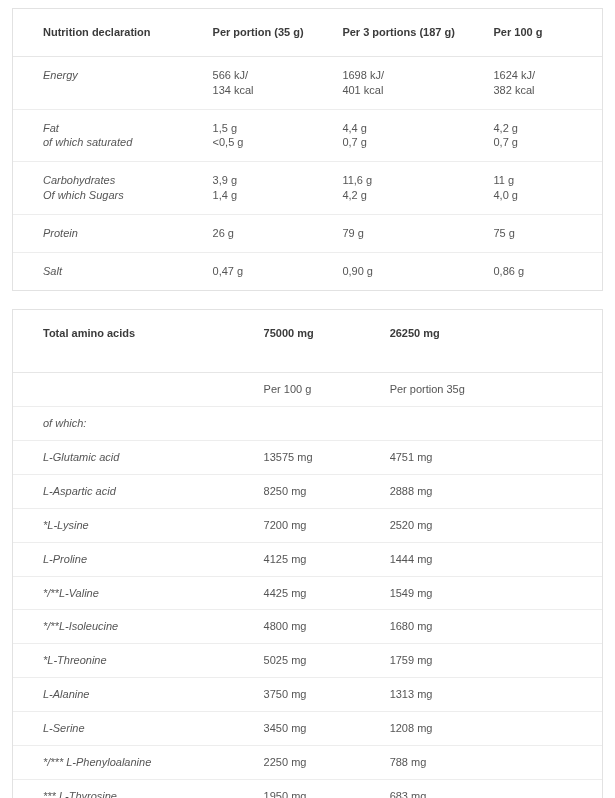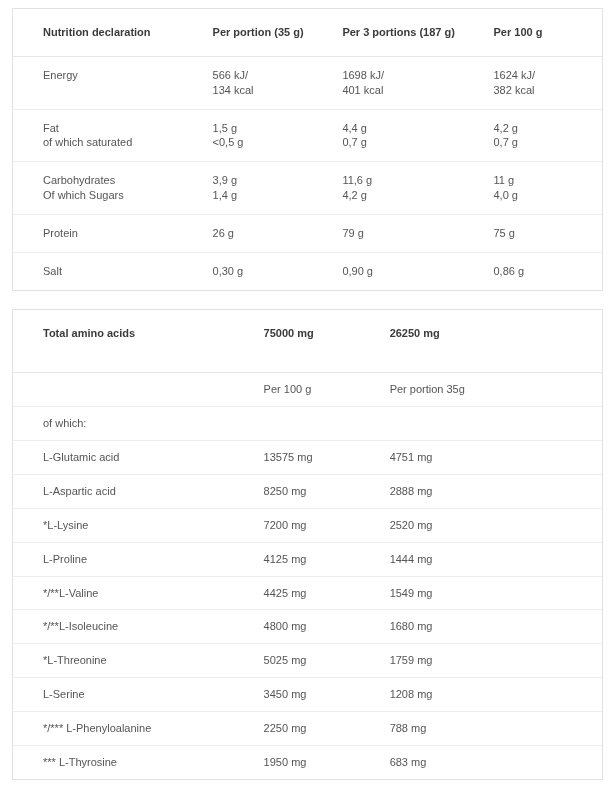--- a/index.html
+++ b/index.html
@@ -54,20 +54,21 @@
     border-bottom: 1px solid #e6e6e6;
   }
   .nutrition-table tbody tr td {
     border-bottom: 1px solid #ededed;
   }
   .nutrition-table tbody tr:last-child td {
     border-bottom: none;
   }
   .col-pad-left {
     padding-left: 30px !important;
+    font-style: italic;
   }
   .head-pad-left {
     padding-left: 30px !important;
   }
   .amino-table th,
   .amino-table td {
     text-align: left;
     vertical-align: middle;
     padding: 8px 8px 8px 0;
     font-weight: normal;
@@ -141,21 +142,21 @@
 4,0 g</td>
         </tr>
         <tr>
           <td class="col-pad-left nowrap">Protein</td>
           <td class="nowrap">26 g</td>
           <td class="nowrap">79 g</td>
           <td class="nowrap">75 g</td>
         </tr>
         <tr>
           <td class="col-pad-left nowrap">Salt</td>
-          <td class="nowrap">0,30 g</td>
+          <td class="nowrap">0,47 g</td>
           <td class="nowrap">0,90 g</td>
           <td class="nowrap">0,86 g</td>
         </tr>
       </tbody>
     </table>
   </div>
 
   <div class="panel">
     <table class="amino-table">
       <thead>
@@ -205,20 +206,25 @@
           <td class="col-pad-left">*/**L-Isoleucine</td>
           <td>4800 mg</td>
           <td>1680 mg</td>
         </tr>
         <tr>
           <td class="col-pad-left">*L-Threonine</td>
           <td>5025 mg</td>
           <td>1759 mg</td>
         </tr>
         <tr>
+          <td class="col-pad-left">L-Alanine</td>
+          <td>3750 mg</td>
+          <td>1313 mg</td>
+        </tr>
+        <tr>
           <td class="col-pad-left">L-Serine</td>
           <td>3450 mg</td>
           <td>1208 mg</td>
         </tr>
         <tr>
           <td class="col-pad-left">*/*** L-Phenyloalanine</td>
           <td>2250 mg</td>
           <td>788 mg</td>
         </tr>
         <tr>

